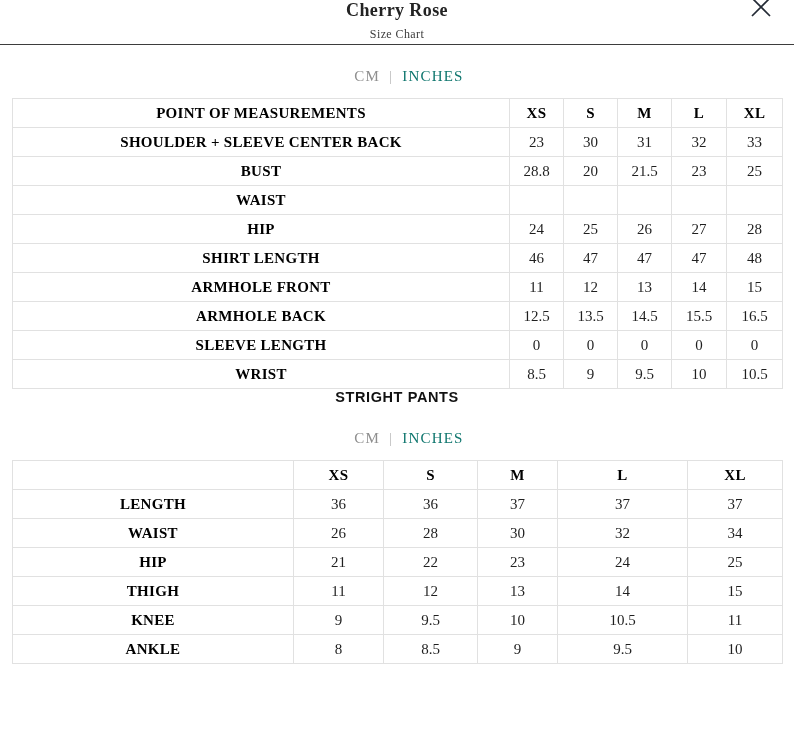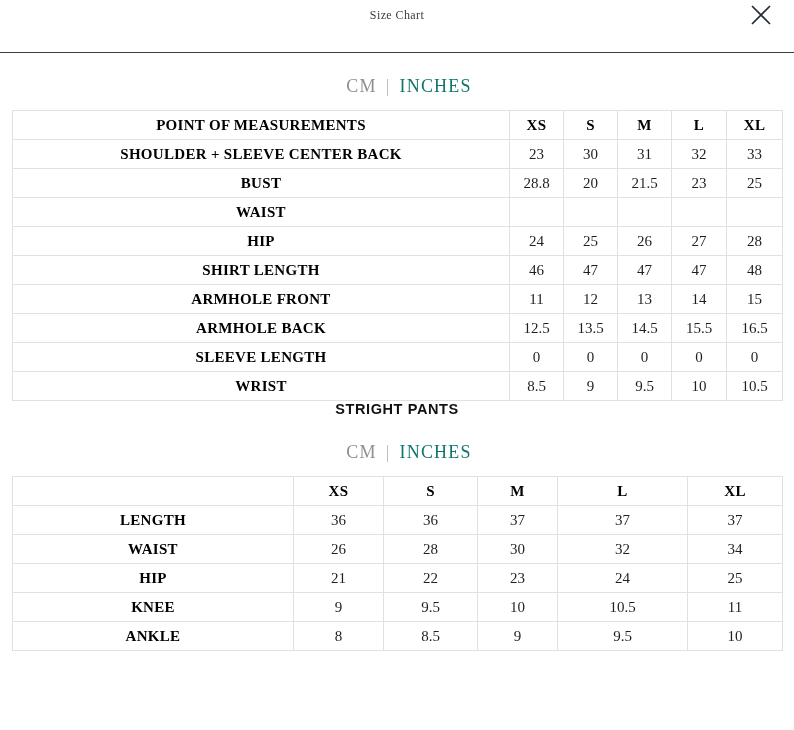--- a/index.html
+++ b/index.html
@@ -8,21 +8,21 @@
 
   
   .modal-header { position:relative; height:45px; border-bottom:1.5px solid #3d3d3d; text-align:center; }
   .modal-title { font-size:18px; font-weight:bold; letter-spacing:.4px; line-height:1; padding-top:1px; color:#232323; }
   .modal-subtitle { font-size:12px; color:#3c3c3c; letter-spacing:.4px; margin-top:8px; }
   .close-btn { position:absolute; top:-4px; right:20px; width:26px; height:26px; background:none; border:none; cursor:pointer; padding:0; }
   .close-btn svg { display:block; }
 
   
   .unit-toggle { display:flex; justify-content:center; align-items:center; gap:9px;
-                 font-size:18px; letter-spacing:1.2px;padding-left:24px; }
+                 font-size:15px; letter-spacing:1.2px;padding-left:24px; }
   .toggle-1 { margin-top:23px; }
   .unit-cm { color:#8f8f8f; text-decoration:none; cursor:pointer; }
   .unit-sep { color:#b9b9b9; font-weight:normal; }
   .unit-inches { color:#0f766e; text-decoration:none; cursor:pointer; }
 
   
   table { border-collapse:collapse; table-layout:fixed; width:770px; margin-left:12px; }
   .size-table { margin-top:13px; }
   th, td { border:1px solid #e1e1e1; height:29px; text-align:center; vertical-align:middle;
            font-size:15px; font-weight:normal; color:#1f1f1f; overflow:hidden; white-space:nowrap; }
@@ -31,20 +31,21 @@
 
   
   .pants-title { text-align:center; font-family:"Liberation Sans", sans-serif;
                  font-size:14.5px; font-weight:bold; letter-spacing:.6px; color:#111111; }
   .toggle-2 { margin-top:25px; }
 </style>
 </head>
 <body>
 
 <div class="modal-header">
+  <div class="modal-title">Cherry Rose</div>
   <div class="modal-subtitle">Size Chart</div>
   <button class="close-btn" aria-label="Close">
     <span>
       <svg width="26" height="26" viewBox="0 0 26 26">
         <path d="M4 2 L22 20 M22 2 L4 20" stroke="#232a35" stroke-width="1.7" fill="none"></path>
       </svg>
     </span>
   </button>
 </div>
 
@@ -195,20 +196,28 @@
       </tr>
       <tr>
         <th>HIP</th>
         <td>21</td>
         <td>22</td>
         <td>23</td>
         <td>24</td>
         <td>25</td>
       </tr>
       <tr>
+        <th>THIGH</th>
+        <td>11</td>
+        <td>12</td>
+        <td>13</td>
+        <td>14</td>
+        <td>15</td>
+      </tr>
+      <tr>
         <th>KNEE</th>
         <td>9</td>
         <td>9.5</td>
         <td>10</td>
         <td>10.5</td>
         <td>11</td>
       </tr>
       <tr>
         <th>ANKLE</th>
         <td>8</td>

